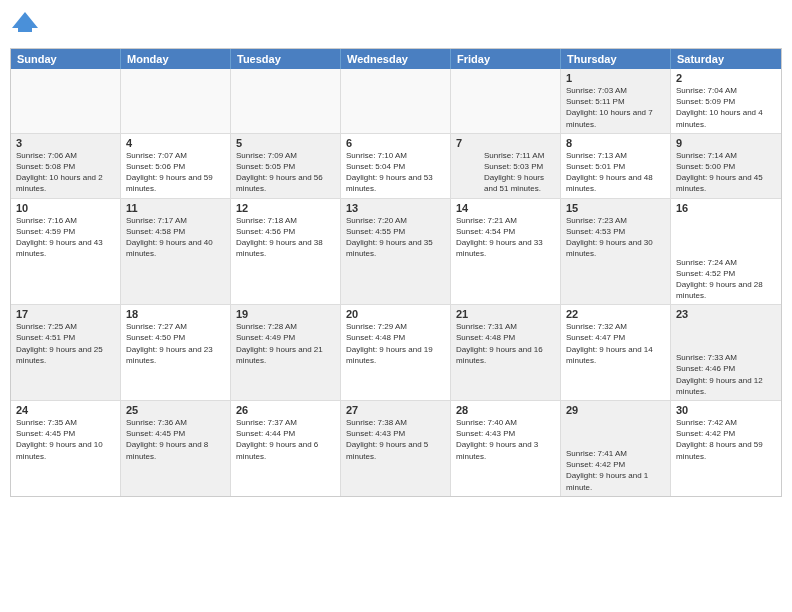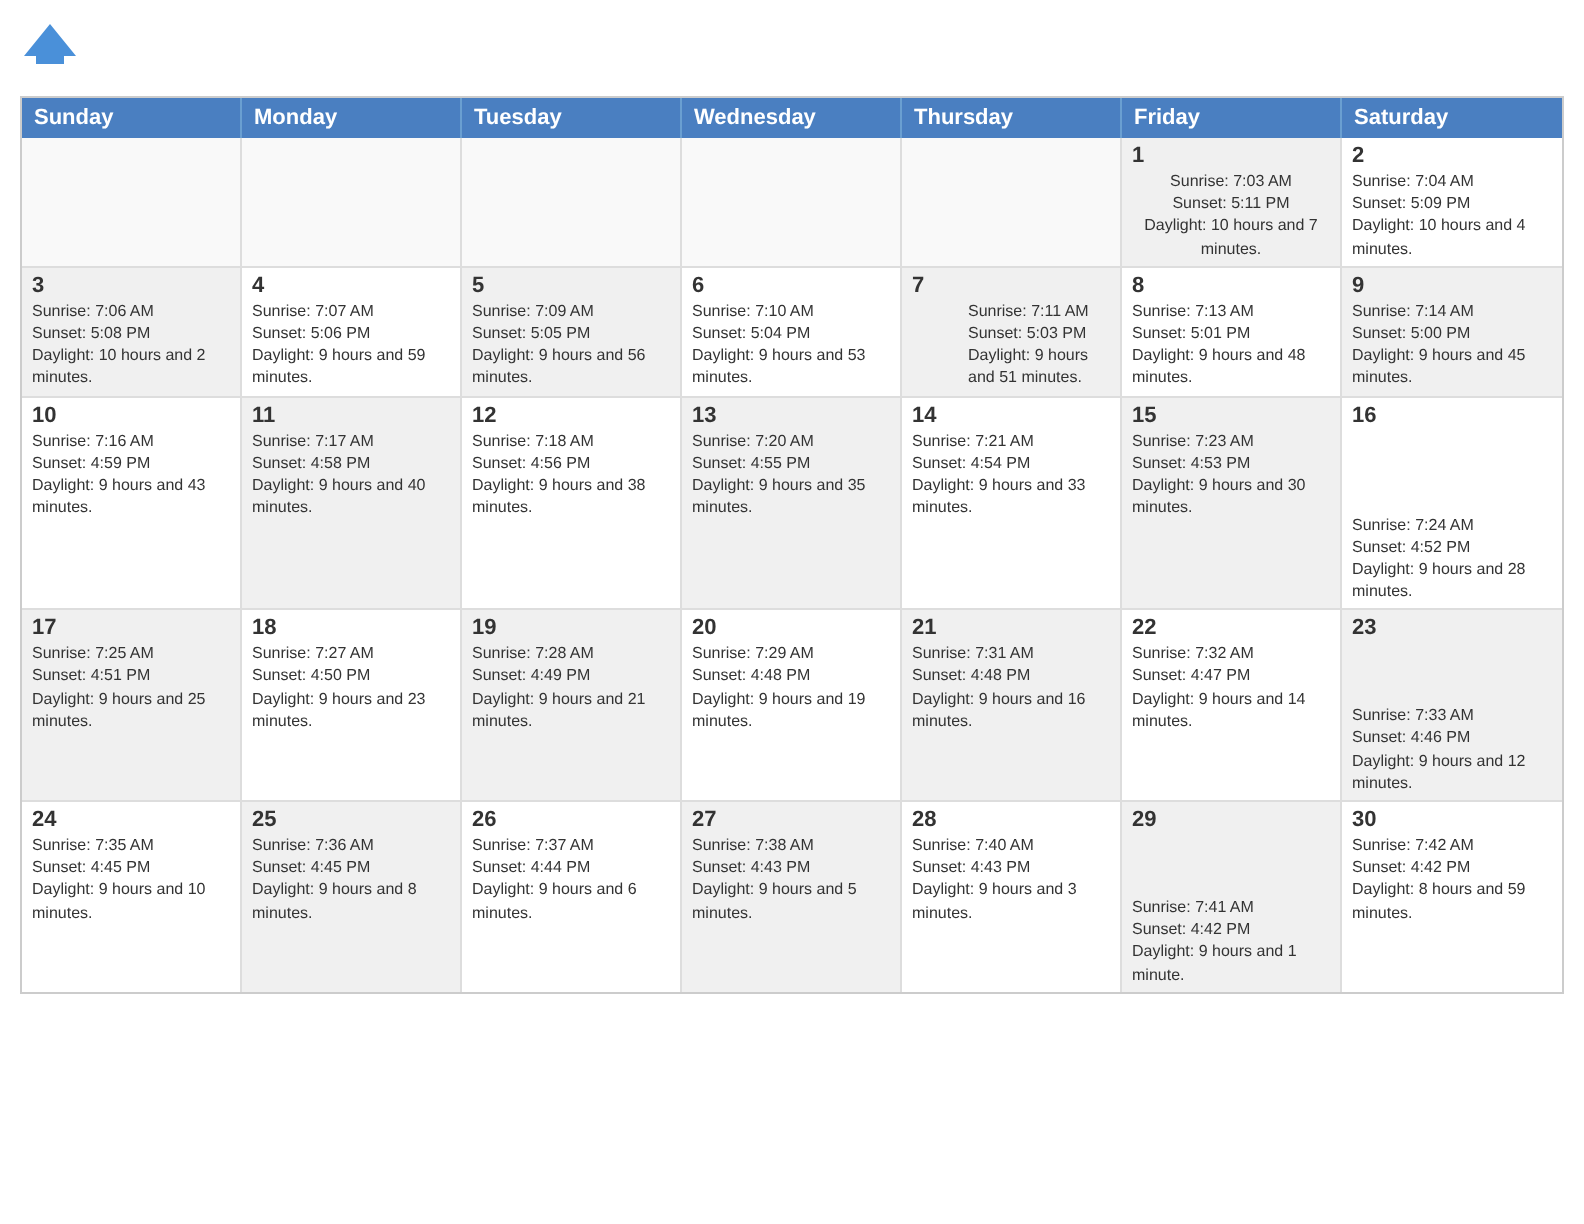--- a/index.html
+++ b/index.html
@@ -133,34 +133,34 @@
       <div class="location"></div>
     </div>
   </div>
 
   <div class="calendar">
     <div class="cal-header" id="cal-header">
         <div class="cal-header-cell">Sunday</div>
         <div class="cal-header-cell">Monday</div>
         <div class="cal-header-cell">Tuesday</div>
         <div class="cal-header-cell">Wednesday</div>
+        <div class="cal-header-cell">Friday</div>
         <div class="cal-header-cell">Thursday</div>
-        <div class="cal-header-cell">Friday</div>
         <div class="cal-header-cell">Saturday</div>
       </div>
     <div class="cal-body" id="cal-body">
         <div class="cal-row">
           <div class="cal-cell empty"></div>
           <div class="cal-cell empty"></div>
           <div class="cal-cell empty"></div>
           <div class="cal-cell empty"></div>
           <div class="cal-cell empty"></div>
           <div class="cal-cell shaded">
             <span class="day-num">1</span>
-            <div class="day-info" style="white-space: pre-line; text-align: center;">Sunrise: 7:03 AM
+            <div class="day-info" style="white-space: pre-line;">Sunrise: 7:03 AM
 Sunset: 5:11 PM
 Daylight: 10 hours and 7 minutes.</div>
           </div>
           <div class="cal-cell">
             <span class="day-num">2</span>
             <div class="day-info" style="white-space: pre-line;">Sunrise: 7:04 AM
 Sunset: 5:09 PM
 Daylight: 10 hours and 4 minutes.</div>
           </div>
         </div>

